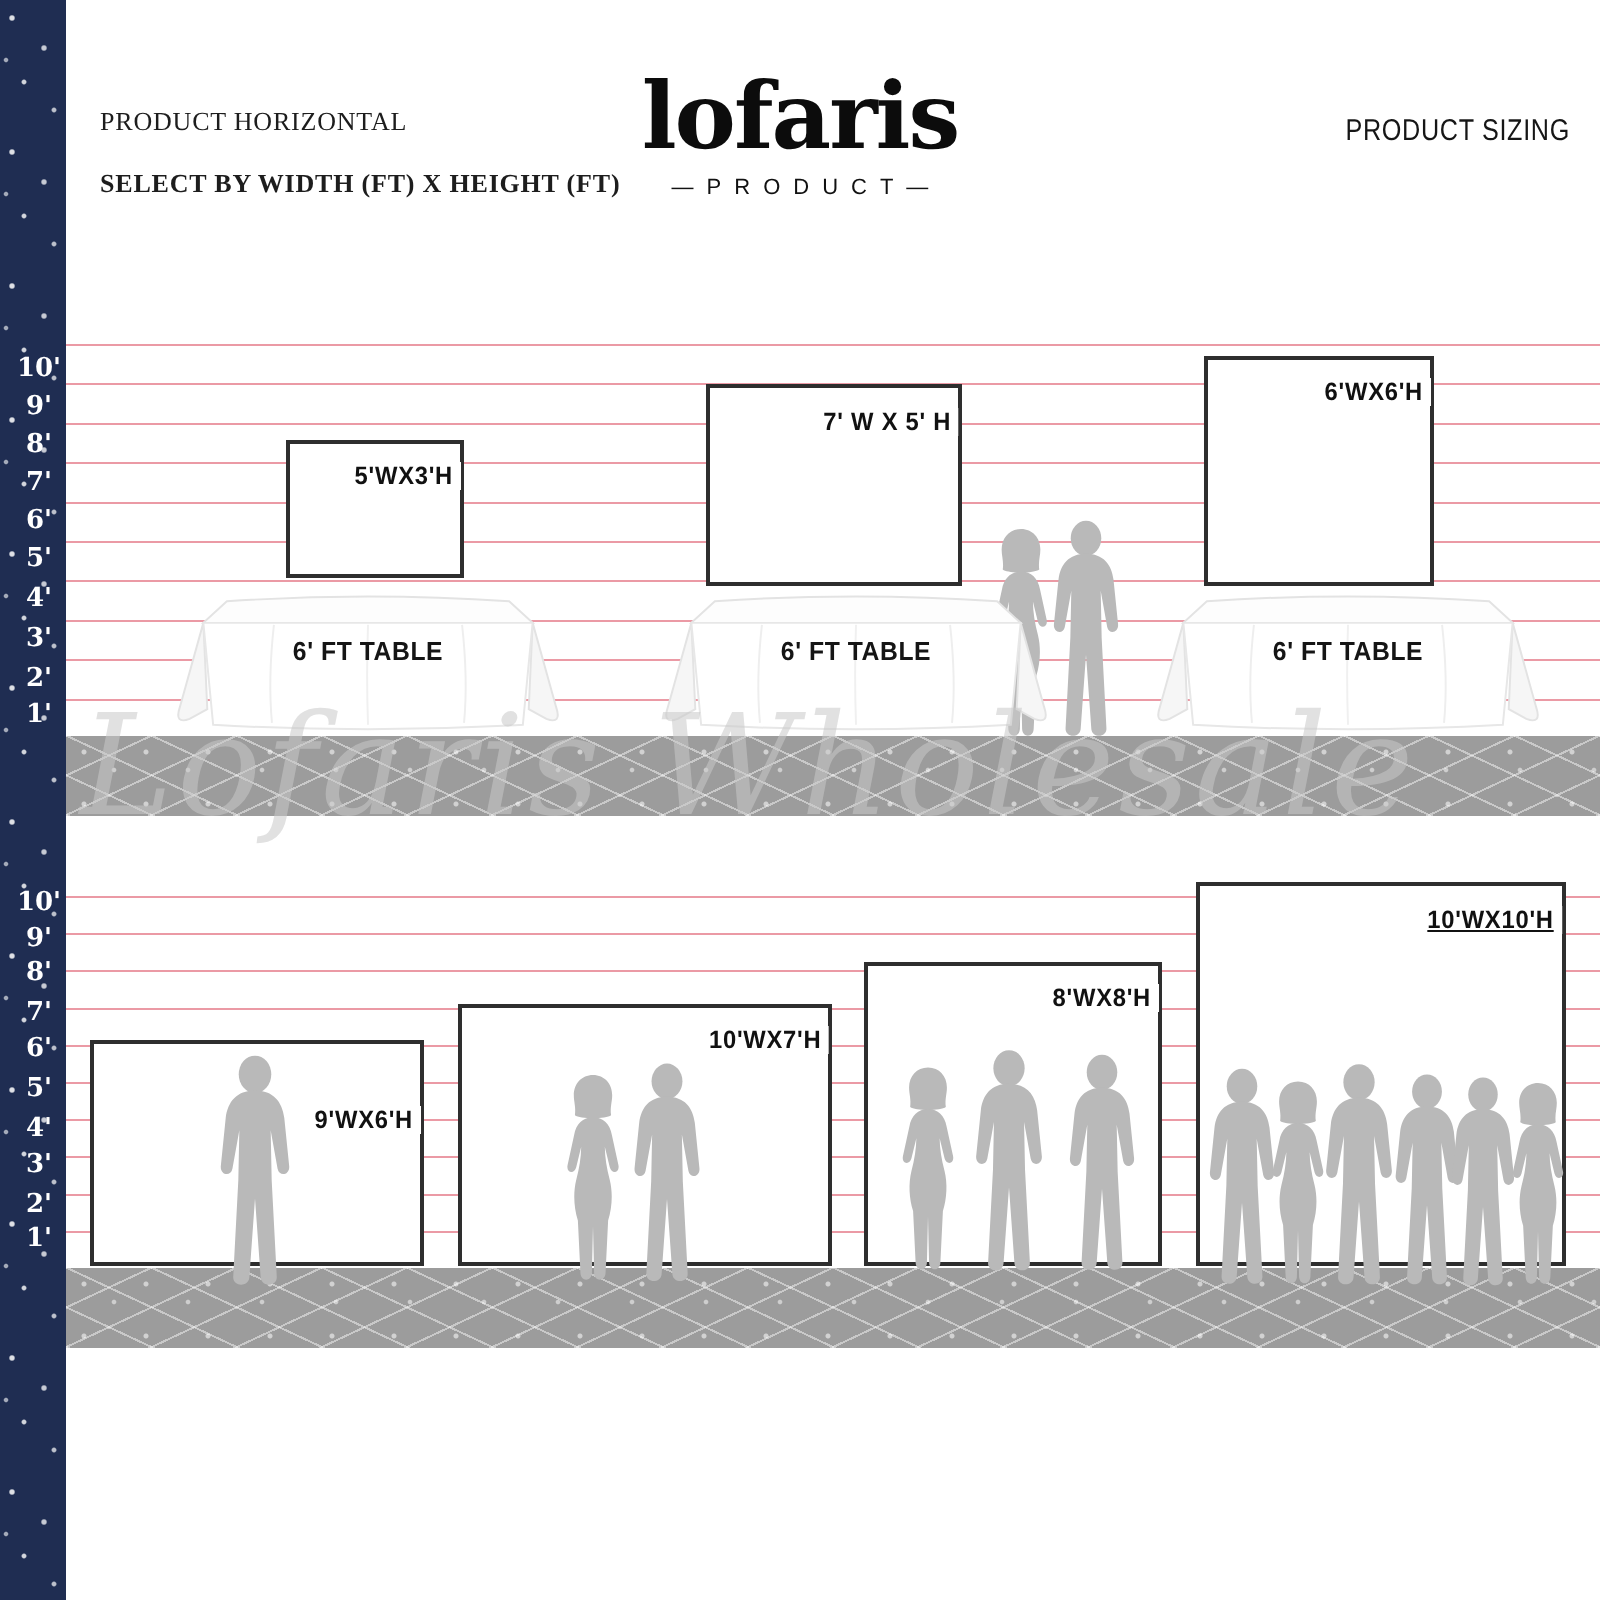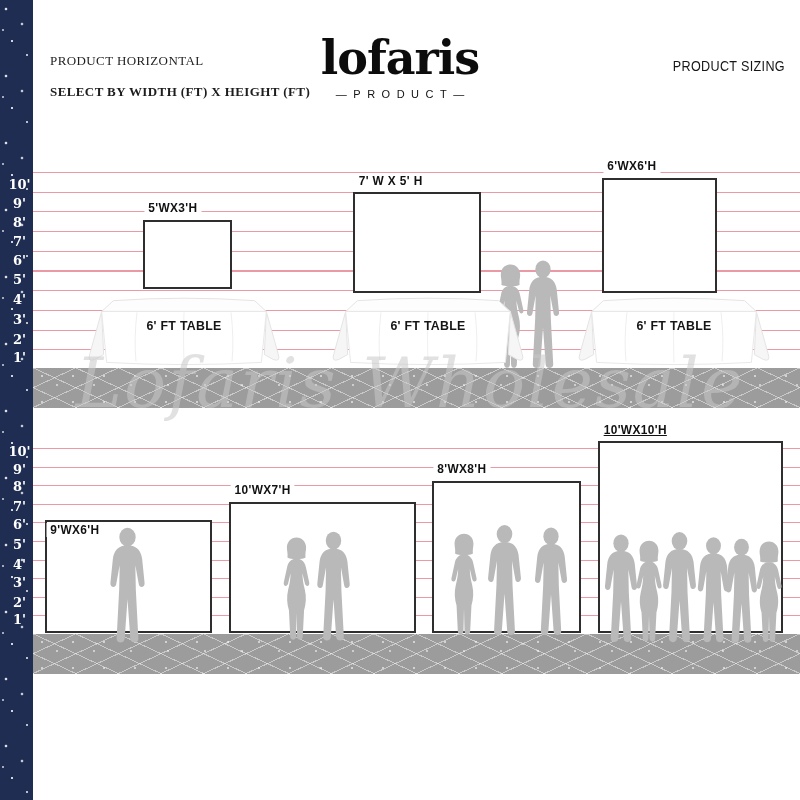--- a/index.html
+++ b/index.html
@@ -50,36 +50,36 @@
     background-image:
       radial-gradient(circle at 9px 8px, rgba(255,255,255,.55) 1px, transparent 1.5px),
       radial-gradient(circle at 24px 17px, rgba(255,255,255,.5) .9px, transparent 1.4px),
       repeating-linear-gradient(25deg,  rgba(255,255,255,.45) 0 1px, transparent 1px 18px),
       repeating-linear-gradient(-25deg, rgba(255,255,255,.45) 0 1px, transparent 1px 18px);
     background-size:31px 26px,37px 29px,auto,auto;}
 
   
   .backdrop{position:absolute;background:#fff;border:2px solid #2e2e2e;
     box-sizing:border-box;z-index:15;}
-  .size-label{position:absolute;z-index:17;display:flex;justify-content:flex-start;
-    font:bold 12.5px "Liberation Sans",sans-serif;letter-spacing:.4px;color:#111;}
+  .size-label{position:absolute;z-index:17;display:flex;justify-content:flex-end;
+    font:bold 12.5px "Liberation Sans",sans-serif;letter-spacing:.4px;color:#111;margin-top:30px;}
   .size-label span{background:#fff;padding:0 4px;transform:scaleX(.95);white-space:nowrap;}
 
   
   .table-wrap{position:absolute;width:196px;height:78px;z-index:22;}
   .table-wrap svg{position:absolute;left:0;top:0;width:100%;height:100%;}
   .table-label{position:absolute;left:0;top:24px;width:100%;text-align:center;
     font:bold 13px "Liberation Sans",sans-serif;letter-spacing:.3px;color:#151515;
     transform:scaleX(.95);}
 
   
   .person{position:absolute;z-index:20;fill:#b9b9b9;}
 
   
-  .watermark{position:absolute;left:40px;top:342px;width:740px;text-align:center;z-index:40;
+  .watermark{position:absolute;left:40px;top:342px;width:740px;text-align:left;z-index:40;
     font:italic 70px "DejaVu Serif",serif;color:#c9c9c9;opacity:.55;
     letter-spacing:2px;white-space:nowrap;pointer-events:none;}
 </style>
 </head>
 <body>
 
 <svg width="0" height="0" style="position:absolute" aria-hidden="true">
   <defs>
     <g id="fig-man">
       <ellipse cx="22" cy="10" rx="8" ry="9.2"></ellipse>

